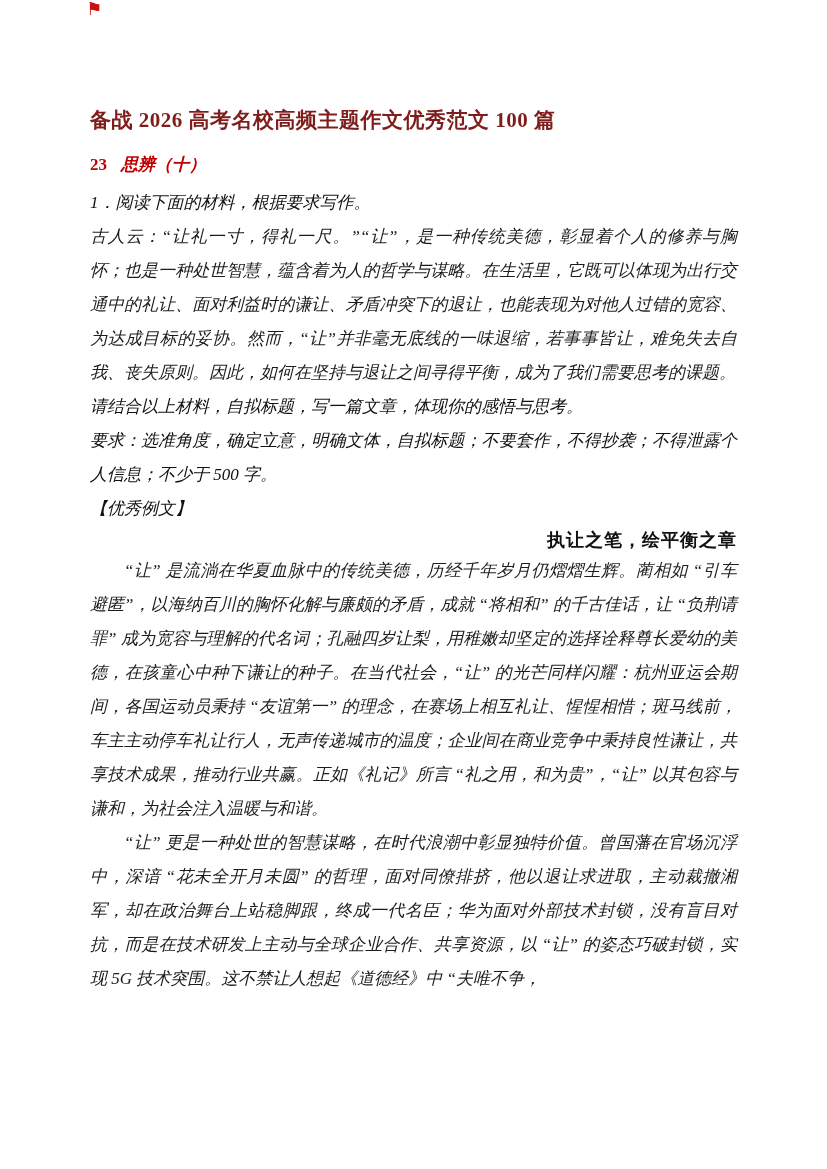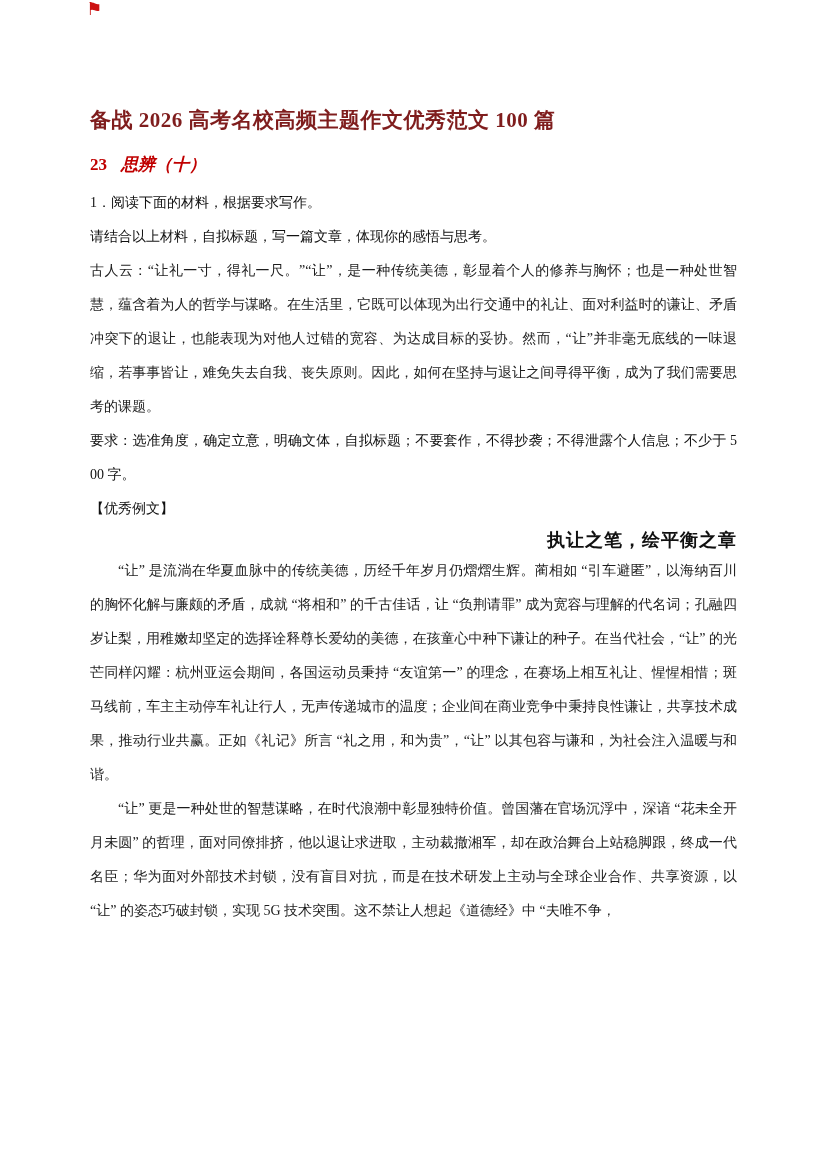--- a/index.html
+++ b/index.html
@@ -23,23 +23,23 @@
     color:#7f1d1d;text-align:left;letter-spacing:0.5px;
   }
   h2.section-heading{
     margin:0 0 8px 0;padding:0;
     font-size:17px;line-height:26px;font-weight:bold;
     color:#c00000;font-style:italic;
   }
   h2.section-heading .sec-num{margin-right:14px;font-style:normal;}
   p.body-line{
     margin:0;padding:0;
-    font-size:14px;line-height:34px;
+    font-size:17px;line-height:34px;
     text-align:justify;text-justify:inter-character;
-    word-break:break-all;overflow-wrap:anywhere;
+    word-break:break-all;overflow-wrap:anywhere;font-style:italic;
   }
   p.kai{ 
     color:#1c1c1c;
   }
   p.indent{text-indent:2em;}
   h3.essay-title{
     margin:0;padding:0;
     font-size:18px;line-height:28px;font-weight:bold;color:#111111;
     text-align:right;letter-spacing:1px;
   }
@@ -52,23 +52,23 @@
   <span class="flag">⚑</span>
 
   <h1 class="doc-title">备战 2026 高考名校高频主题作文优秀范文 100 篇</h1>
 
   <h2 class="section-heading">
     <span class="sec-num">23</span><span>思辨（十）</span>
   </h2>
 
   <p class="body-line">1．阅读下面的材料，根据要求写作。</p>
 
+  <p class="body-line kai">古人云：“让礼一寸，得礼一尺。”“让”，是一种传统美德，彰显着个人的修养与胸怀；也是一种处世智慧，蕴含着为人的哲学与谋略。在生活里，它既可以体现为出行交通中的礼让、面对利益时的谦让、矛盾冲突下的退让，也能表现为对他人过错的宽容、为达成目标的妥协。然而，“让”并非毫无底线的一味退缩，若事事皆让，难免失去自我、丧失原则。因此，如何在坚持与退让之间寻得平衡，成为了我们需要思考的课题。</p>
+
   <p class="body-line">请结合以上材料，自拟标题，写一篇文章，体现你的感悟与思考。</p>
-
-  <p class="body-line kai">古人云：“让礼一寸，得礼一尺。”“让”，是一种传统美德，彰显着个人的修养与胸怀；也是一种处世智慧，蕴含着为人的哲学与谋略。在生活里，它既可以体现为出行交通中的礼让、面对利益时的谦让、矛盾冲突下的退让，也能表现为对他人过错的宽容、为达成目标的妥协。然而，“让”并非毫无底线的一味退缩，若事事皆让，难免失去自我、丧失原则。因此，如何在坚持与退让之间寻得平衡，成为了我们需要思考的课题。</p>
 
   <p class="body-line">要求：选准角度，确定立意，明确文体，自拟标题；不要套作，不得抄袭；不得泄露个人信息；不少于 500 字。</p>
 
   <p class="body-line">【优秀例文】</p>
 
   <h3 class="essay-title">执让之笔，绘平衡之章</h3>
 
 
   <p class="body-line kai indent">“让” 是流淌在华夏血脉中的传统美德，历经千年岁月仍熠熠生辉。蔺相如 “引车避匿”，以海纳百川的胸怀化解与廉颇的矛盾，成就 “将相和” 的千古佳话，让 “负荆请罪” 成为宽容与理解的代名词；孔融四岁让梨，用稚嫩却坚定的选择诠释尊长爱幼的美德，在孩童心中种下谦让的种子。在当代社会，“让” 的光芒同样闪耀：杭州亚运会期间，各国运动员秉持 “友谊第一” 的理念，在赛场上相互礼让、惺惺相惜；斑马线前，车主主动停车礼让行人，无声传递城市的温度；企业间在商业竞争中秉持良性谦让，共享技术成果，推动行业共赢。正如《礼记》所言 “礼之用，和为贵”，“让” 以其包容与谦和，为社会注入温暖与和谐。</p>
 

